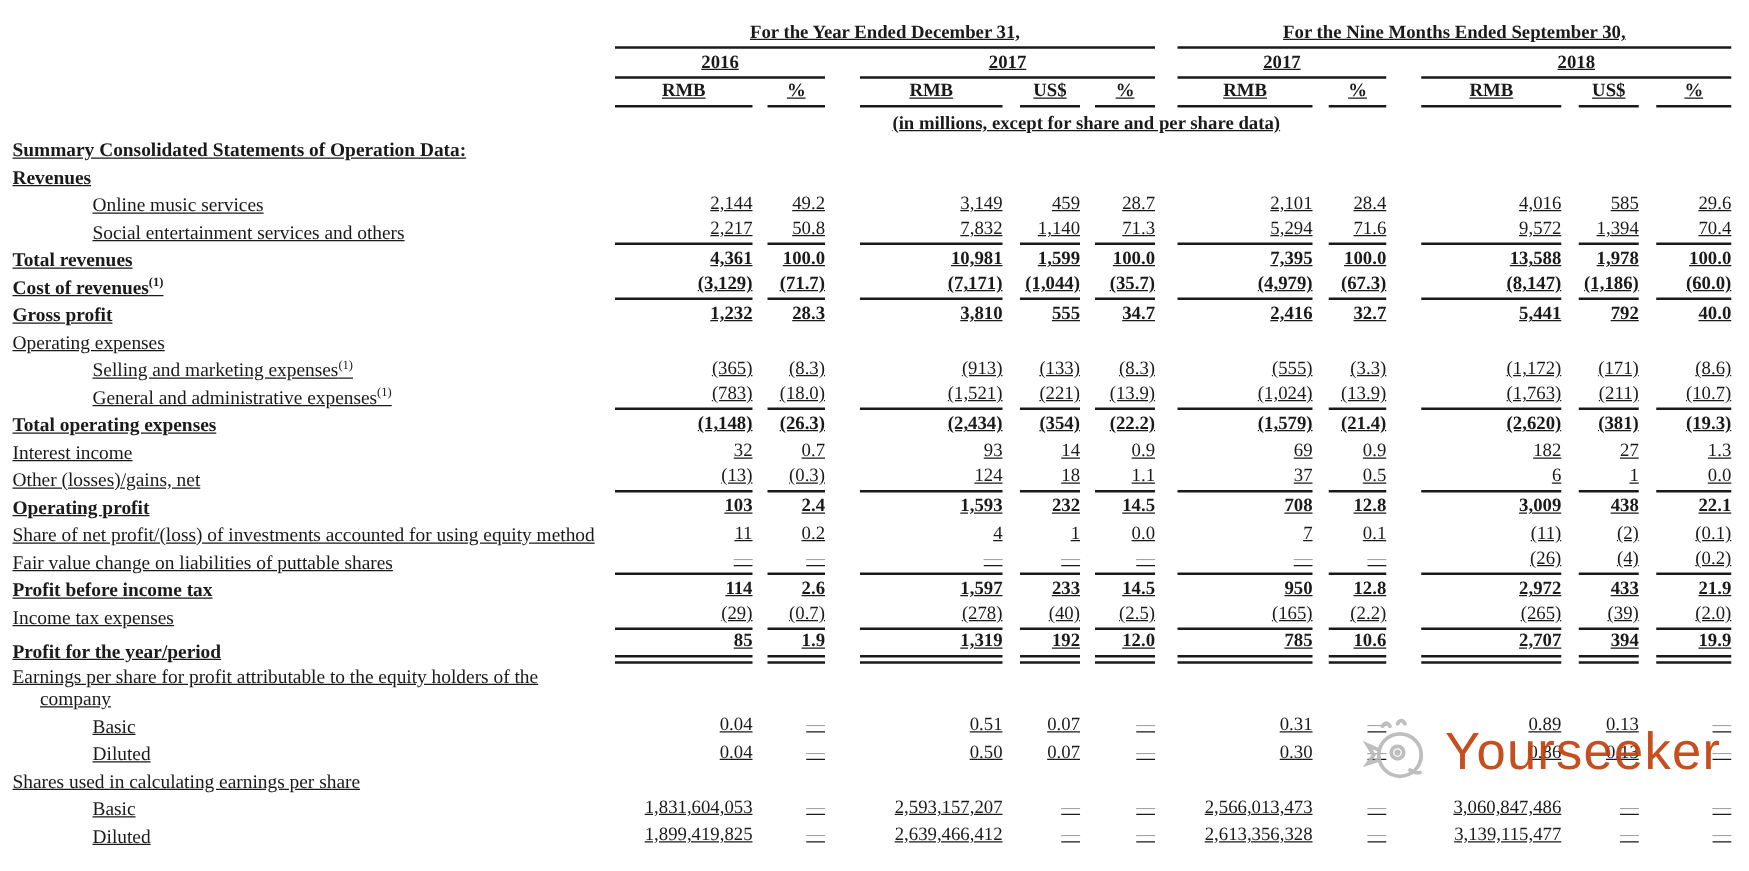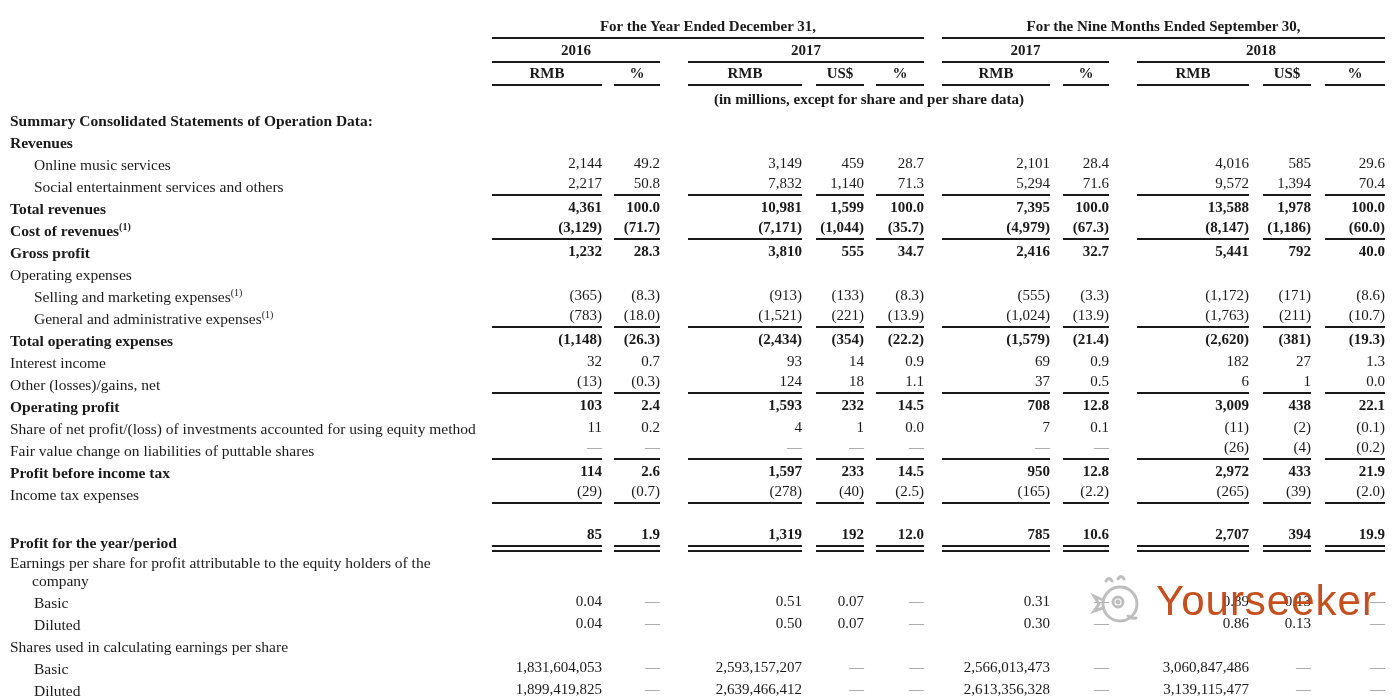--- a/index.html
+++ b/index.html
@@ -1,38 +1,38 @@
 <!DOCTYPE html>
 <html><head>
 <meta charset="utf-8">
 <style>
   * { margin:0; padding:0; box-sizing:border-box; }
   html,body { width:1399px; height:697px; background:#ffffff; overflow:hidden;
     font-family:"Liberation Serif","DejaVu Serif",serif; color:#1a1a1a; }
-  .page { position:relative; width:1358px; height:697px; padding-top:5px; }
+  .page { position:relative; width:1358px; height:697px; padding-top:5px;text-decoration:underline; }
 
   table { border-collapse:separate; border-spacing:0; table-layout:fixed;
           width:1385px; font-size:15px; }
   td { vertical-align:bottom; padding:0; height:22px; }
 
   
   .c1{padding-left:4px}.c2{padding-left:12px}.c3{padding-left:28px}.c4{padding-left:14px}
   .c5{padding-left:12px}.c6{padding-left:4px}.c7{padding-left:13px}.c8{padding-left:28px}
   .c9{padding-left:14px}.c10{padding-left:14px}
   .gp{padding-left:4px}.y2{padding-left:4px}.y3{padding-left:28px}
 
   .b { font-weight:bold; }
   .lbl { text-align:left; padding-left:10px; font-size:15.5px; line-height:1.16;margin-top:21px; }
-  .lbl.ind { padding-left:34px; }
+  .lbl.ind { padding-left:74px; }
   .lbl.wrap { padding-left:32px; text-indent:-22px; padding-top:2px; }
   sup { font-size:10px; line-height:0; }
 
   .v { text-align:right; white-space:nowrap; line-height:1.25; padding-bottom:1px; }
   .u1 .v { border-bottom:2px solid #1a1a1a; }
-  .u2 .v { border-bottom:7px double #1a1a1a;margin-top:21px; }
+  .u2 .v { border-bottom:7px double #1a1a1a; }
   .dash { color:#949494; }
 
   thead td { font-weight:bold; }
   .ht { text-align:center; border-bottom:2px solid #1a1a1a; padding-bottom:2px;
         white-space:nowrap; line-height:1.2; }
   tr.r1 td { height:34px; }
   tr.r2 td { height:24px; }
   tr.r3 td { height:23px; }
   .note { height:22px; text-align:center; padding-right:135px; white-space:nowrap; }
 

